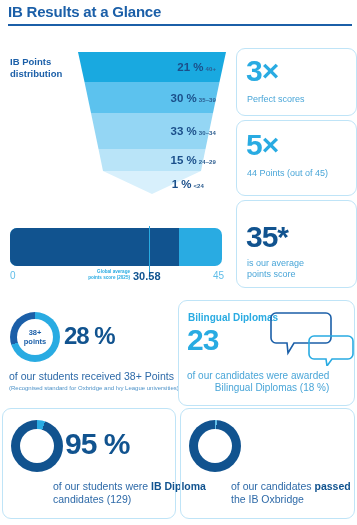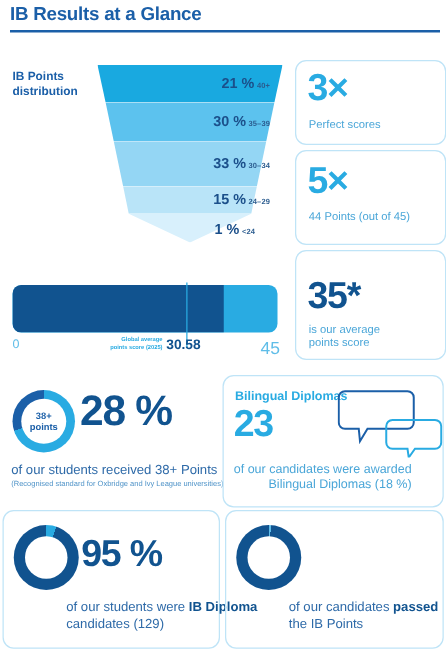--- a/index.html
+++ b/index.html
@@ -158,21 +158,21 @@
   }
   #bar-min {
     position: absolute;
     left: 10px; top: 52px;
     font-size: 10px;
     color: #5fbde8;
   }
   #bar-max {
     position: absolute;
     right: 12px; top: 52px;
-    font-size: 14px;
+    font-size: 10px;
     color: #5fbde8;
     text-align: right;
   }
   #bar-avg-caption {
     position: absolute;
     left: 80px; top: 51px;
     width: 50px;
     font-size: 4.6px;
     line-height: 5.6px;
     font-weight: bold;
@@ -237,22 +237,22 @@
     transform: translateY(-50%);
     width: 50px;
     text-align: center;
     font-size: 7.5px;
     line-height: 9px;
     font-weight: bold;
     color: #1b5fa8;
   }
   #pct-38 {
     position: absolute;
-    left: 64px; top: 6px;
-    font-size: 34px;
+    left: 64px; top: 18px;
+    font-size: 24px;
     font-weight: bold;
     color: #11538F;
     letter-spacing: -1px;
     line-height: 1;
   }
   #desc-38 {
     position: absolute;
     left: 9px; top: 64px;
     font-size: 10.5px;
     color: #2e6aa8;
@@ -480,15 +480,15 @@
   </div>
 </div>
 
 <div class="card-frame" id="card-99"></div>
 <div id="block-99">
   <div class="donut" style="background: conic-gradient(from 0deg, #5fbde8 0deg 4deg, #11538F 4deg 360deg);">
     <div class="donut-hole"></div>
   </div>
   <div class="donut-desc">
     <span>of our candidates </span><b>passed</b><br>
-    <span>the IB Points</span>
+    <span>the IB Oxbridge</span>
   </div>
 </div>
 
 </body></html>

